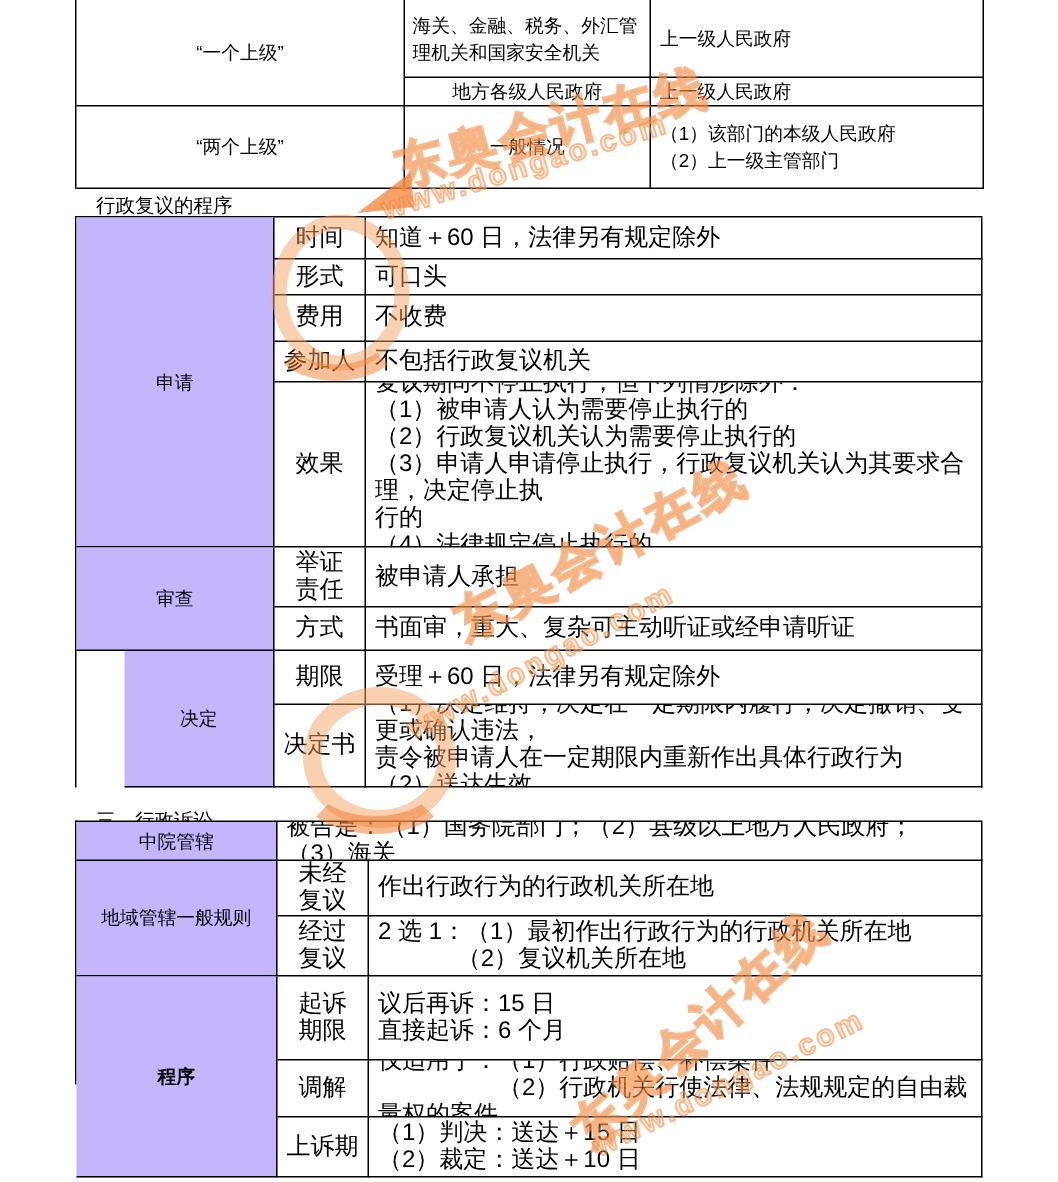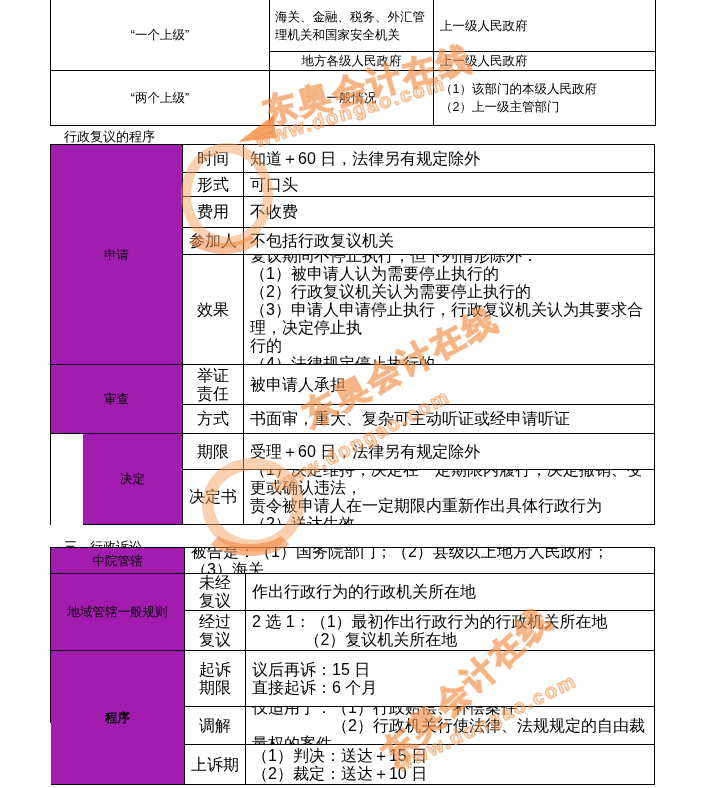--- a/index.html
+++ b/index.html
@@ -10,21 +10,21 @@
   
   .grid { position:absolute; display:grid; box-sizing:border-box; z-index:1; }
   .grid.bordered { border-left:1px solid #000; border-top:1px solid #000; }
   .grid.cut-top  { border-left:1px solid #000; } 
   .cell {
     box-sizing:border-box; border-right:1px solid #000; border-bottom:1px solid #000;
     display:flex; align-items:center; padding:1px 6px;
     font-size:16px; line-height:18px; white-space:pre-wrap; overflow:hidden;
   }
   .center { justify-content:center; text-align:center; padding:1px 2px; }
-  .g { background:#a21caf; justify-content:center; text-align:center; font-size:12.5px; padding:1px 4px; }
+  .g { background:#c4b5fd; justify-content:center; text-align:center; font-size:12.5px; padding:1px 4px; }
   .t1 .cell { font-size:12.5px; }
   .sub { justify-content:center; text-align:center; padding:1px 2px; }
   .hd { position:absolute; left:64px; font-size:13px; line-height:15px; z-index:1; }
   
   .wm { position:absolute; z-index:5; pointer-events:none; white-space:nowrap; }
   .wm-brand {
     font-weight:700; letter-spacing:3px; font-size:33px;
     color:rgba(250,190,140,0.30); -webkit-text-stroke:1.8px rgba(240,135,60,0.55);
   }
   .wm-url {

